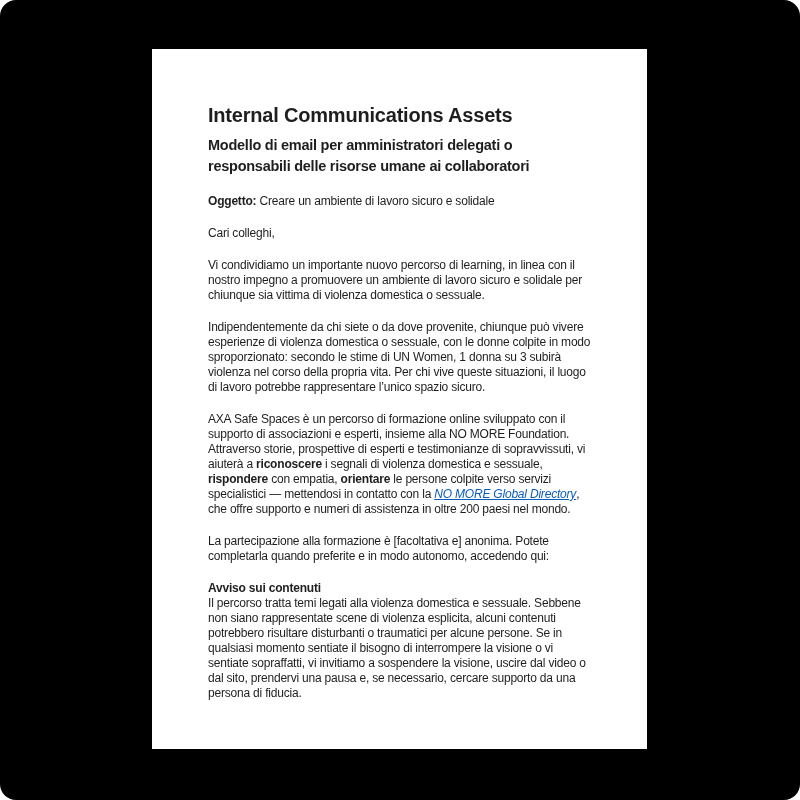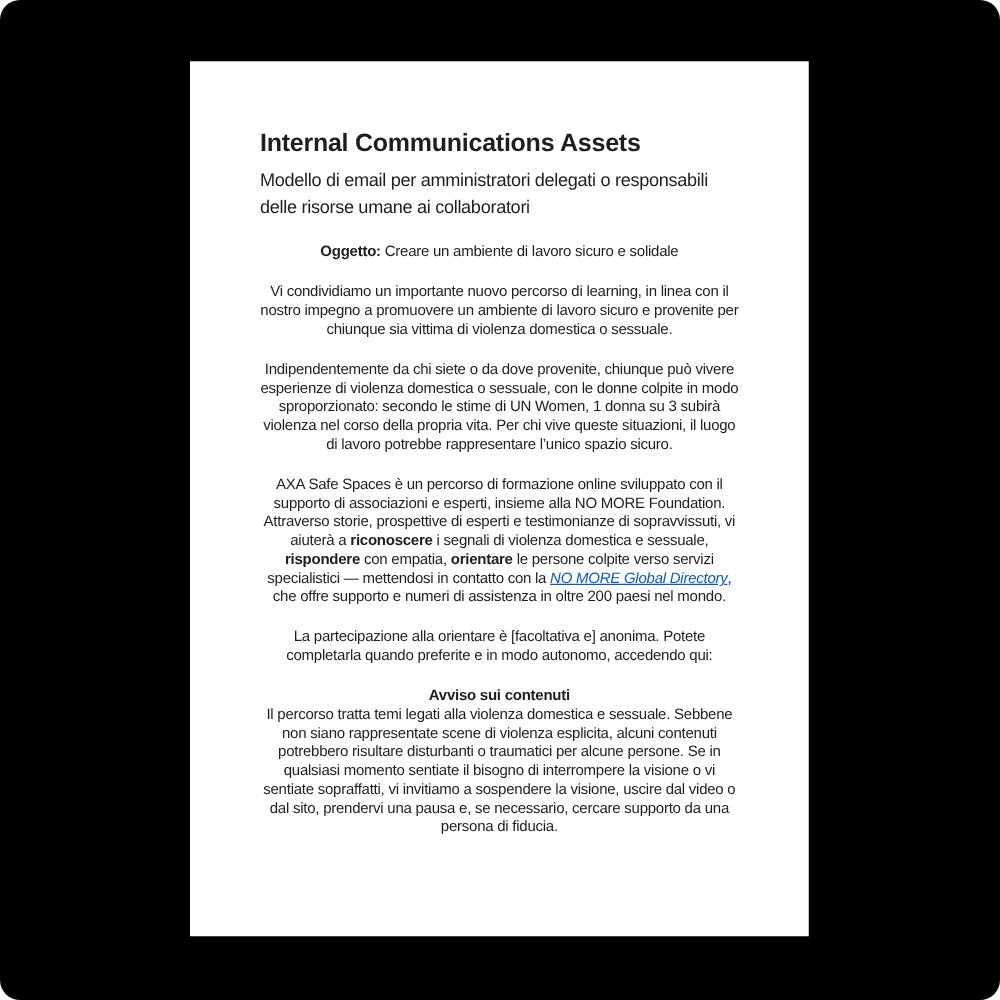--- a/index.html
+++ b/index.html
@@ -31,51 +31,51 @@
   .doc-title {
     font-size: 20px;
     font-weight: 700;
     line-height: 24px;
     letter-spacing: -0.2px;
     margin: 0 0 8px 0;
     color: var(--text-color, #1e1e1e);
   }
   .doc-subtitle {
     font-size: 14.5px;
-    font-weight: 400;
+    font-weight: 700;
     line-height: 21px;
     letter-spacing: -0.25px;
     margin: 0 0 14px 0;
     color: var(--text-color, #1e1e1e);
   }
   .doc-body p.para {
     font-size: 12px;
     line-height: 15px;
     letter-spacing: -0.2px;
     margin: 17px 0 8px 0;
-    text-align: center;
   }
   .doc-body .bold {
     font-weight: 700;
   }
   .doc-body a.doc-link {
     color: var(--link-color, #0b5cbe);
     text-decoration: underline;
     font-style: italic;
   }
 </style>
 </head>
 <body>
 
 <div class="backdrop">
   <div class="doc-page">
     <h1 class="doc-title">Internal Communications Assets</h1>
     <h2 class="doc-subtitle">Modello di email per amministratori delegati o responsabili delle risorse umane ai collaboratori</h2>
     <div class="doc-body">
         <p class="para"><span class="bold">Oggetto:</span><span> Creare un ambiente di lavoro sicuro e solidale</span></p>
-        <p class="para"><span>Vi condividiamo un importante nuovo percorso di learning, in linea con il nostro impegno a promuovere un ambiente di lavoro sicuro e provenite per chiunque sia vittima di violenza domestica o sessuale.</span></p>
+        <p class="para"><span>Cari colleghi,</span></p>
+        <p class="para"><span>Vi condividiamo un importante nuovo percorso di learning, in linea con il nostro impegno a promuovere un ambiente di lavoro sicuro e solidale per chiunque sia vittima di violenza domestica o sessuale.</span></p>
         <p class="para"><span>Indipendentemente da chi siete o da dove provenite, chiunque può vivere esperienze di violenza domestica o sessuale, con le donne colpite in modo sproporzionato: secondo le stime di UN Women, 1 donna su 3 subirà violenza nel corso della propria vita. Per chi vive queste situazioni, il luogo di lavoro potrebbe rappresentare l’unico spazio sicuro.</span></p>
         <p class="para"><span>AXA Safe Spaces è un percorso di formazione online sviluppato con il supporto di associazioni e esperti, insieme alla NO MORE Foundation. Attraverso storie, prospettive di esperti e testimonianze di sopravvissuti, vi aiuterà a </span><span class="bold">riconoscere</span><span> i segnali di violenza domestica e sessuale, </span><span class="bold">rispondere</span><span> con empatia, </span><span class="bold">orientare</span><span> le persone colpite verso servizi specialistici — mettendosi in contatto con la </span><a class="doc-link" href="#">NO MORE Global Directory</a><span>, che offre supporto e numeri di assistenza in oltre 200 paesi nel mondo.</span></p>
-        <p class="para"><span>La partecipazione alla orientare è [facoltativa e] anonima. Potete completarla quando preferite e in modo autonomo, accedendo qui:</span><br></p>
+        <p class="para"><span>La partecipazione alla formazione è [facoltativa e] anonima. Potete completarla quando preferite e in modo autonomo, accedendo qui:</span><br></p>
         <p class="para"><span class="bold">Avviso sui contenuti</span><br><span>Il percorso tratta temi legati alla violenza domestica e sessuale. Sebbene non siano rappresentate scene di violenza esplicita, alcuni contenuti potrebbero risultare disturbanti o traumatici per alcune persone. Se in qualsiasi momento sentiate il bisogno di interrompere la visione o vi sentiate sopraffatti, vi invitiamo a sospendere la visione, uscire dal video o dal sito, prendervi una pausa e, se necessario, cercare supporto da una persona di fiducia.</span></p>
       </div>
   </div>
 </div>
 
 </body></html>

